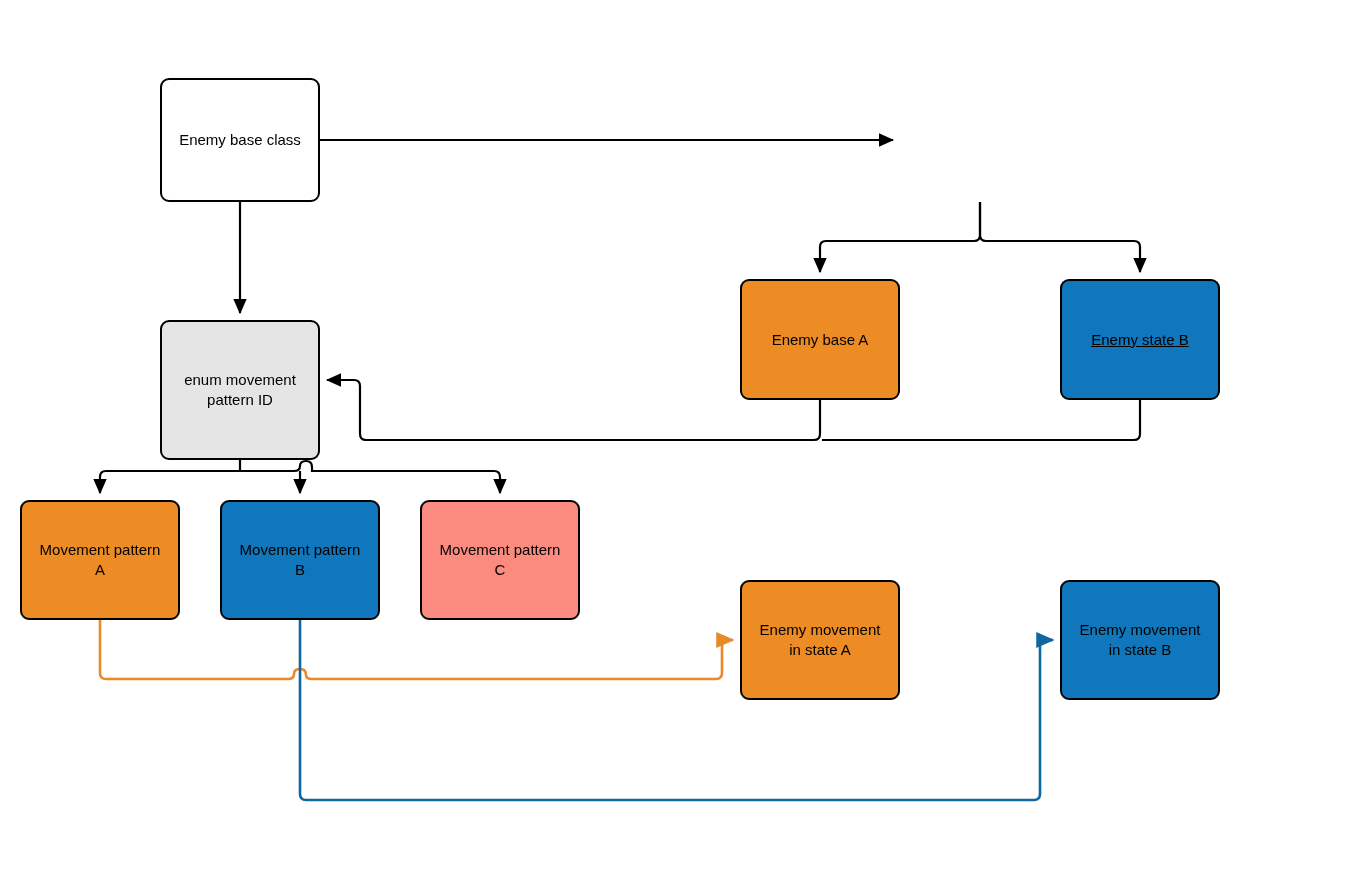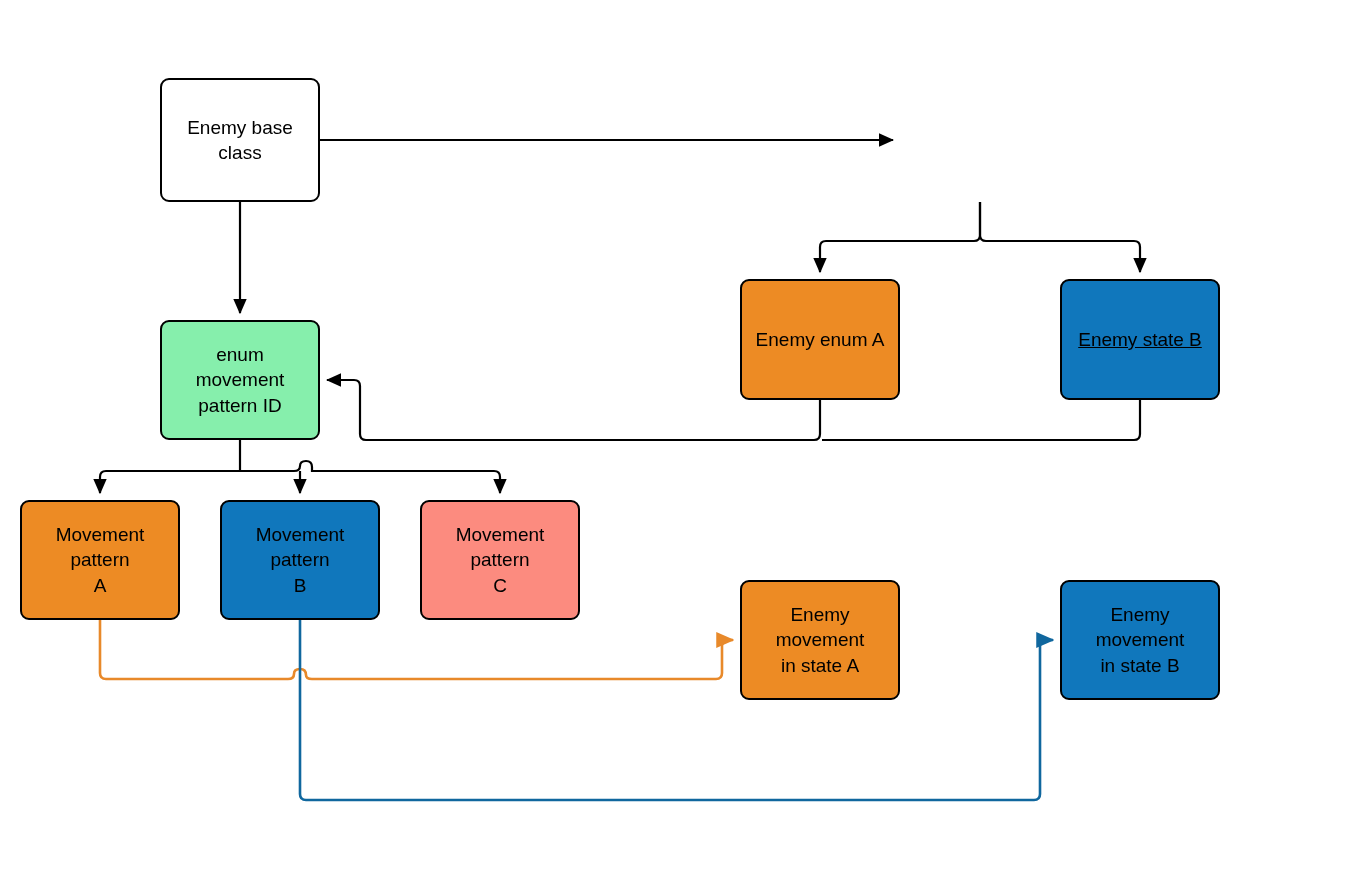--- a/index.html
+++ b/index.html
@@ -32,21 +32,21 @@
   .node {
     position: absolute;
     box-sizing: border-box;
     border: 2px solid #000000;
     border-radius: 9px;
     display: flex;
     align-items: center;
     justify-content: center;
     text-align: center;
     color: #000000;
-    font-size: 19px;
+    font-size: 15px;
     line-height: 1.32;
     padding: 4px 8px;
     background: #ffffff;
   }
   .node .node-label {
     display: block;
     white-space: pre-line;
   }
 </style>
 </head>
@@ -88,26 +88,26 @@
     <path d="M 240 471 L 294 471 Q 300 471 300 466 Q 300 461 306 461 Q 312 461 312 467 L 312 471 L 494 471 Q 500 471 500 477 L 500 493" fill="none" stroke="#000000" stroke-width="2.2" marker-end="url(#arrow-black)"></path>
 
     <path d="M 100 620 L 100 673 Q 100 679 106 679 L 288 679 Q 294 679 294 674 Q 294 669 300 669 Q 306 669 306 675 Q 306 679 312 679 L 716 679 Q 722 679 722 673 L 722 646 Q 722 640 728 640 L 733 640" fill="none" stroke="#e8892a" stroke-width="2.6" marker-end="url(#arrow-orange)"></path>
 
     <path d="M 300 620 L 300 794 Q 300 800 306 800 L 1034 800 Q 1040 800 1040 794 L 1040 646 Q 1040 640 1046 640 L 1053 640" fill="none" stroke="#10679e" stroke-width="2.6" marker-end="url(#arrow-blue)"></path>
   </svg>
 
   <div class="node" style="left: 160px; top: 78px; width: 160px; height: 124px; background: rgb(255, 255, 255);">
     <span class="node-label">Enemy base class</span>
   </div>
-  <div class="node" style="left: 160px; top: 320px; width: 160px; height: 120px; background: #86efac; align-items: center;">
+  <div class="node" style="left: 160px; top: 320px; width: 160px; height: 140px; background: #e5e5e5; align-items: center;">
     <span class="node-label">enum movement
 pattern ID</span>
   </div>
   <div class="node" style="left: 740px; top: 279px; width: 160px; height: 121px; background: rgb(237, 139, 36);">
-    <span class="node-label">Enemy enum A</span>
+    <span class="node-label">Enemy base A</span>
   </div>
   <div class="node" style="left: 1060px; top: 279px; width: 160px; height: 121px; background: rgb(16, 119, 188); text-decoration: underline;">
     <span class="node-label">Enemy state B</span>
   </div>
   <div class="node" style="left: 20px; top: 500px; width: 160px; height: 120px; background: rgb(237, 139, 36);">
     <span class="node-label">Movement pattern
 A</span>
   </div>
   <div class="node" style="left: 220px; top: 500px; width: 160px; height: 120px; background: rgb(16, 119, 188);">
     <span class="node-label">Movement pattern

